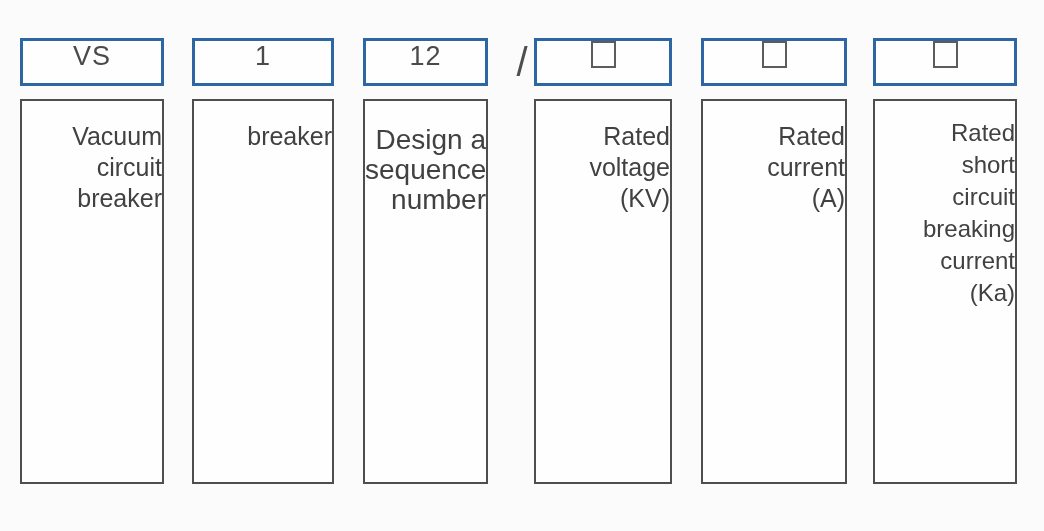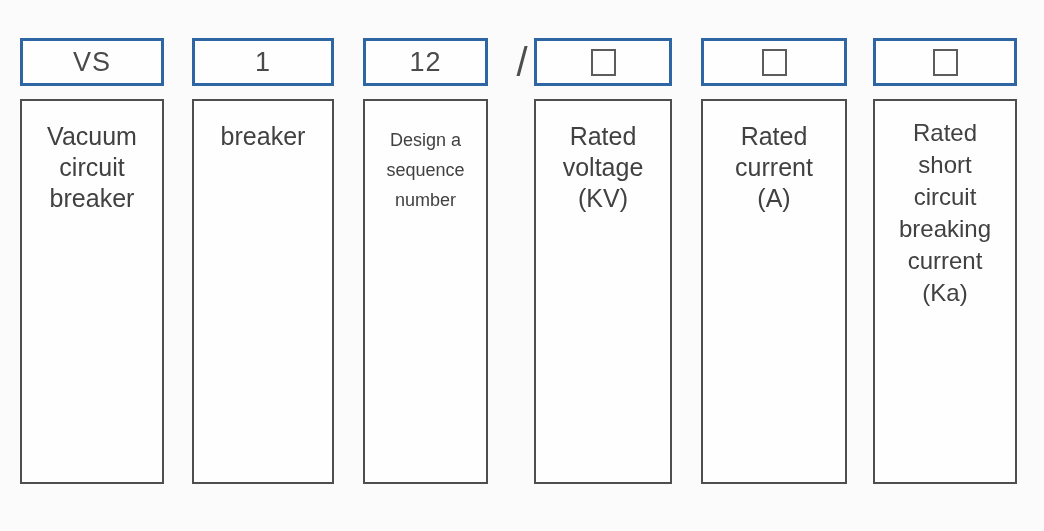--- a/index.html
+++ b/index.html
@@ -20,51 +20,51 @@
   }
   .column { position: absolute; top: 0; height: 531px; }
   .header {
     position: absolute;
     top: 38px;
     height: 48px;
     left: 0; right: 0;
     border: 3px solid var(--header-border);
     background: #fefefe;
     display: flex;
-    align-items: center;
+    align-items: flex-start;
     justify-content: center;
   }
   .code {
     font-size: 27px;
     color: #4a4a4a;
     letter-spacing: 1px;
   }
   .sq {
     width: 25px;
     height: 27px;
     border: 2px solid #5c5c5c;
     background: #fefefe;
   }
   .body {
     position: absolute;
     top: 99px;
     height: 385px;
     left: 0; right: 0;
     border: 2px solid var(--body-border);
     background: #fefefe;
-    text-align: center;
+    text-align: right;
   }
   .label {
     white-space: pre-line;
     font-size: 25px;
     line-height: 31px;
     color: var(--text);
     padding-top: 20px;
   }
-  .c3 .label { font-size: 18px; line-height: 30px; padding-top: 24px; }
+  .c3 .label { font-size: 28px; line-height: 30px; padding-top: 24px; }
   .c6 .label { font-size: 24px; line-height: 32px; padding-top: 16px; }
   .slash {
     position: absolute;
     left: 508px;
     top: 37px;
     width: 28px;
     height: 50px;
     font-size: 40px;
     font-weight: 300;
     color: #4e4e4e;

